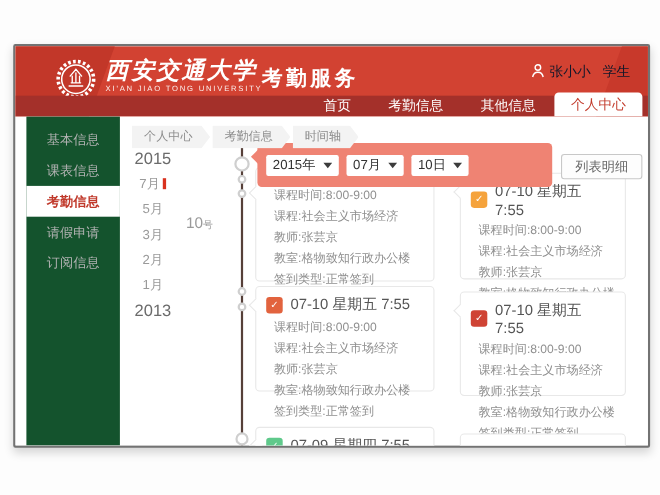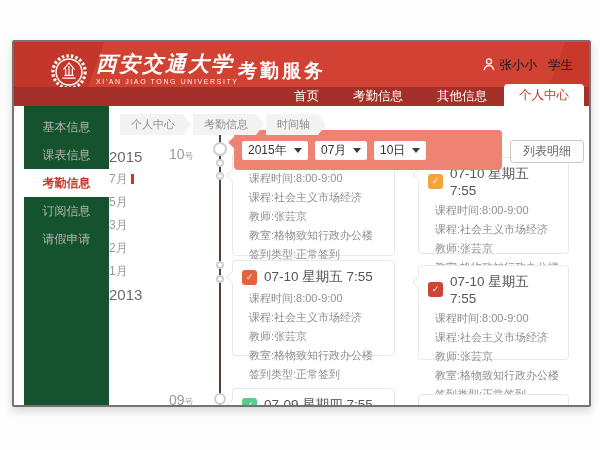--- a/index.html
+++ b/index.html
@@ -32,25 +32,25 @@
   .side-item{height:28px;line-height:28px;text-align:center;font-size:12px;color:#b3b3b3;cursor:pointer;}
   .side-item.active{background:#fff;color:#c0392b;font-weight:bold;}
 
   .main{position:absolute;left:95px;top:0;right:0;bottom:0;}
 
   .crumbs{position:absolute;left:11px;top:8px;display:flex;z-index:6;}
   .crumb{background:#f3f3f3;color:#8d8d8d;font-size:11px;line-height:21px;padding:0 16px 0 11px;margin-right:2px;
          clip-path:polygon(0 0,calc(100% - 8px) 0,100% 50%,calc(100% - 8px) 100%,0 100%);cursor:pointer;}
 
   
-  .scale{position:absolute;left:0;top:39px;width:60px;text-align:left;}
+  .scale{position:absolute;left:0;top:27px;width:60px;text-align:center;}
   .scale .yr{font-size:15px;color:#6b6b6b;line-height:23px;}
   .scale .mo{font-size:12px;color:#9a9a9a;line-height:23px;}
   .marker{display:inline-block;width:3px;height:10px;background:#d9311e;margin-left:3px;vertical-align:-1px;}
-  .daymark{position:absolute;left:60px;font-size:14px;color:#9a9a9a;}
+  .daymark{position:absolute;left:60px;font-size:14px;color:#9a9a9a;margin-top:48px;}
   .daymark .sfx{font-size:9px;}
   .tline{position:absolute;left:110px;top:28px;bottom:0;width:2px;background:#564039;}
   .node{position:absolute;background:#fff;border:2px solid #cfcfcf;border-radius:50%;box-sizing:border-box;z-index:2;}
 
   
   .fbar{position:absolute;left:125px;top:24px;width:268px;height:40px;border-radius:4px;display:flex;
         align-items:center;gap:7px;padding:0 8px;box-sizing:border-box;z-index:5;}
   .fbar::before{content:"";position:absolute;left:-4px;top:8px;width:9px;height:9px;background:inherit;transform:rotate(45deg);}
   .fsel{background:#fff;border-radius:2px;height:19px;display:flex;align-items:center;justify-content:space-between;
         padding:0 6px;font-size:12px;color:#333;box-sizing:border-box;cursor:pointer;}
@@ -112,22 +112,22 @@
       <div class="nav-item active">个人中心</div>
     </div>
   </div>
 
   <div class="bd">
 
     <div class="sidebar">
       <div class="side-item">基本信息</div>
       <div class="side-item">课表信息</div>
       <div class="side-item active">考勤信息</div>
+      <div class="side-item">请假申请</div>
       <div class="side-item">订阅信息</div>
-      <div class="side-item">请假申请</div>
     </div>
 
     <div class="main">
 
       <div class="crumbs">
         <div class="crumb">个人中心</div>
         <div class="crumb">考勤信息</div>
         <div class="crumb">时间轴</div>
       </div>
 

